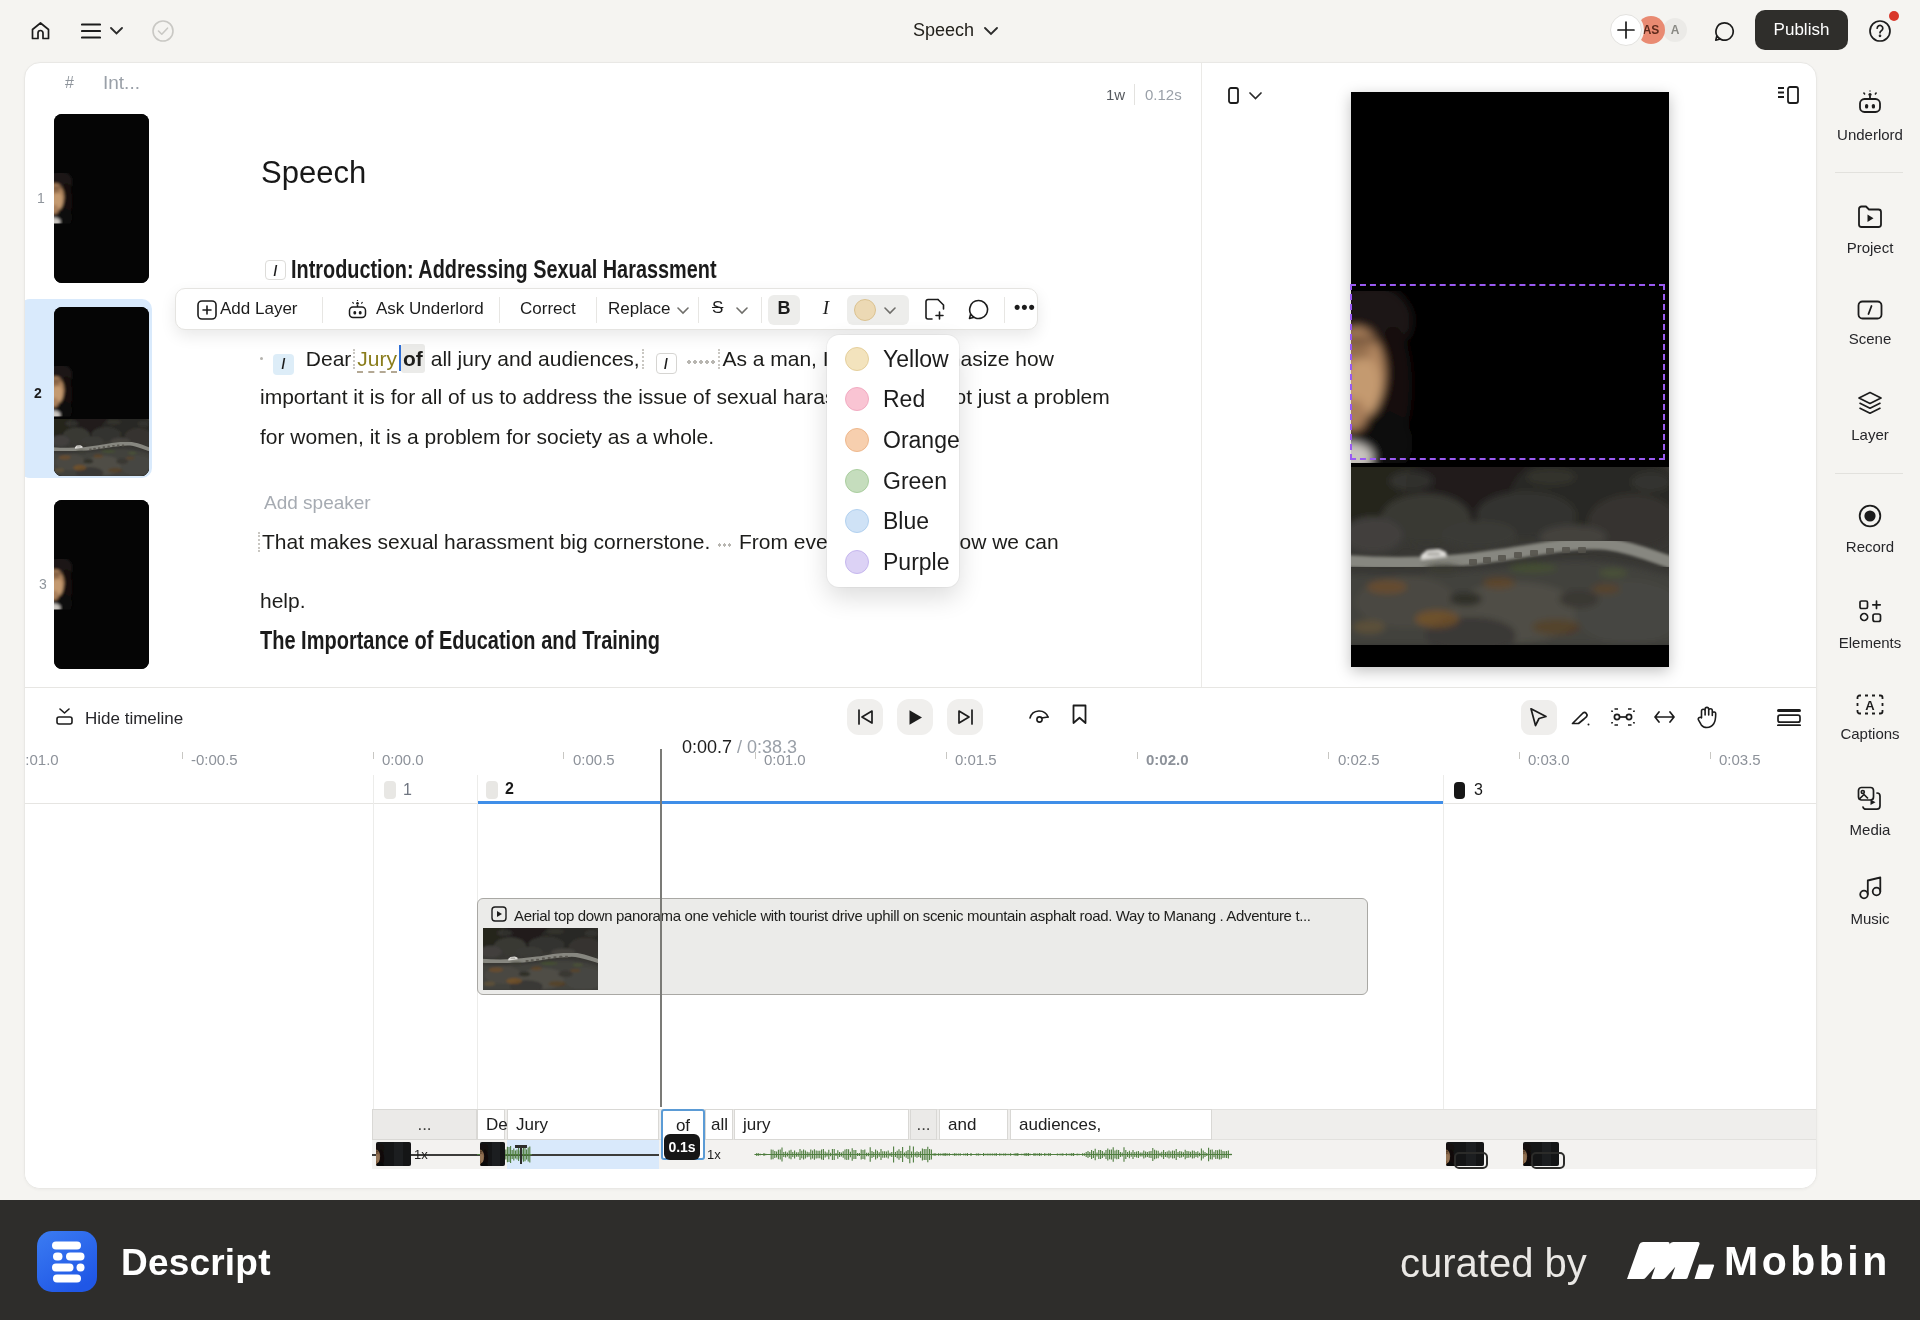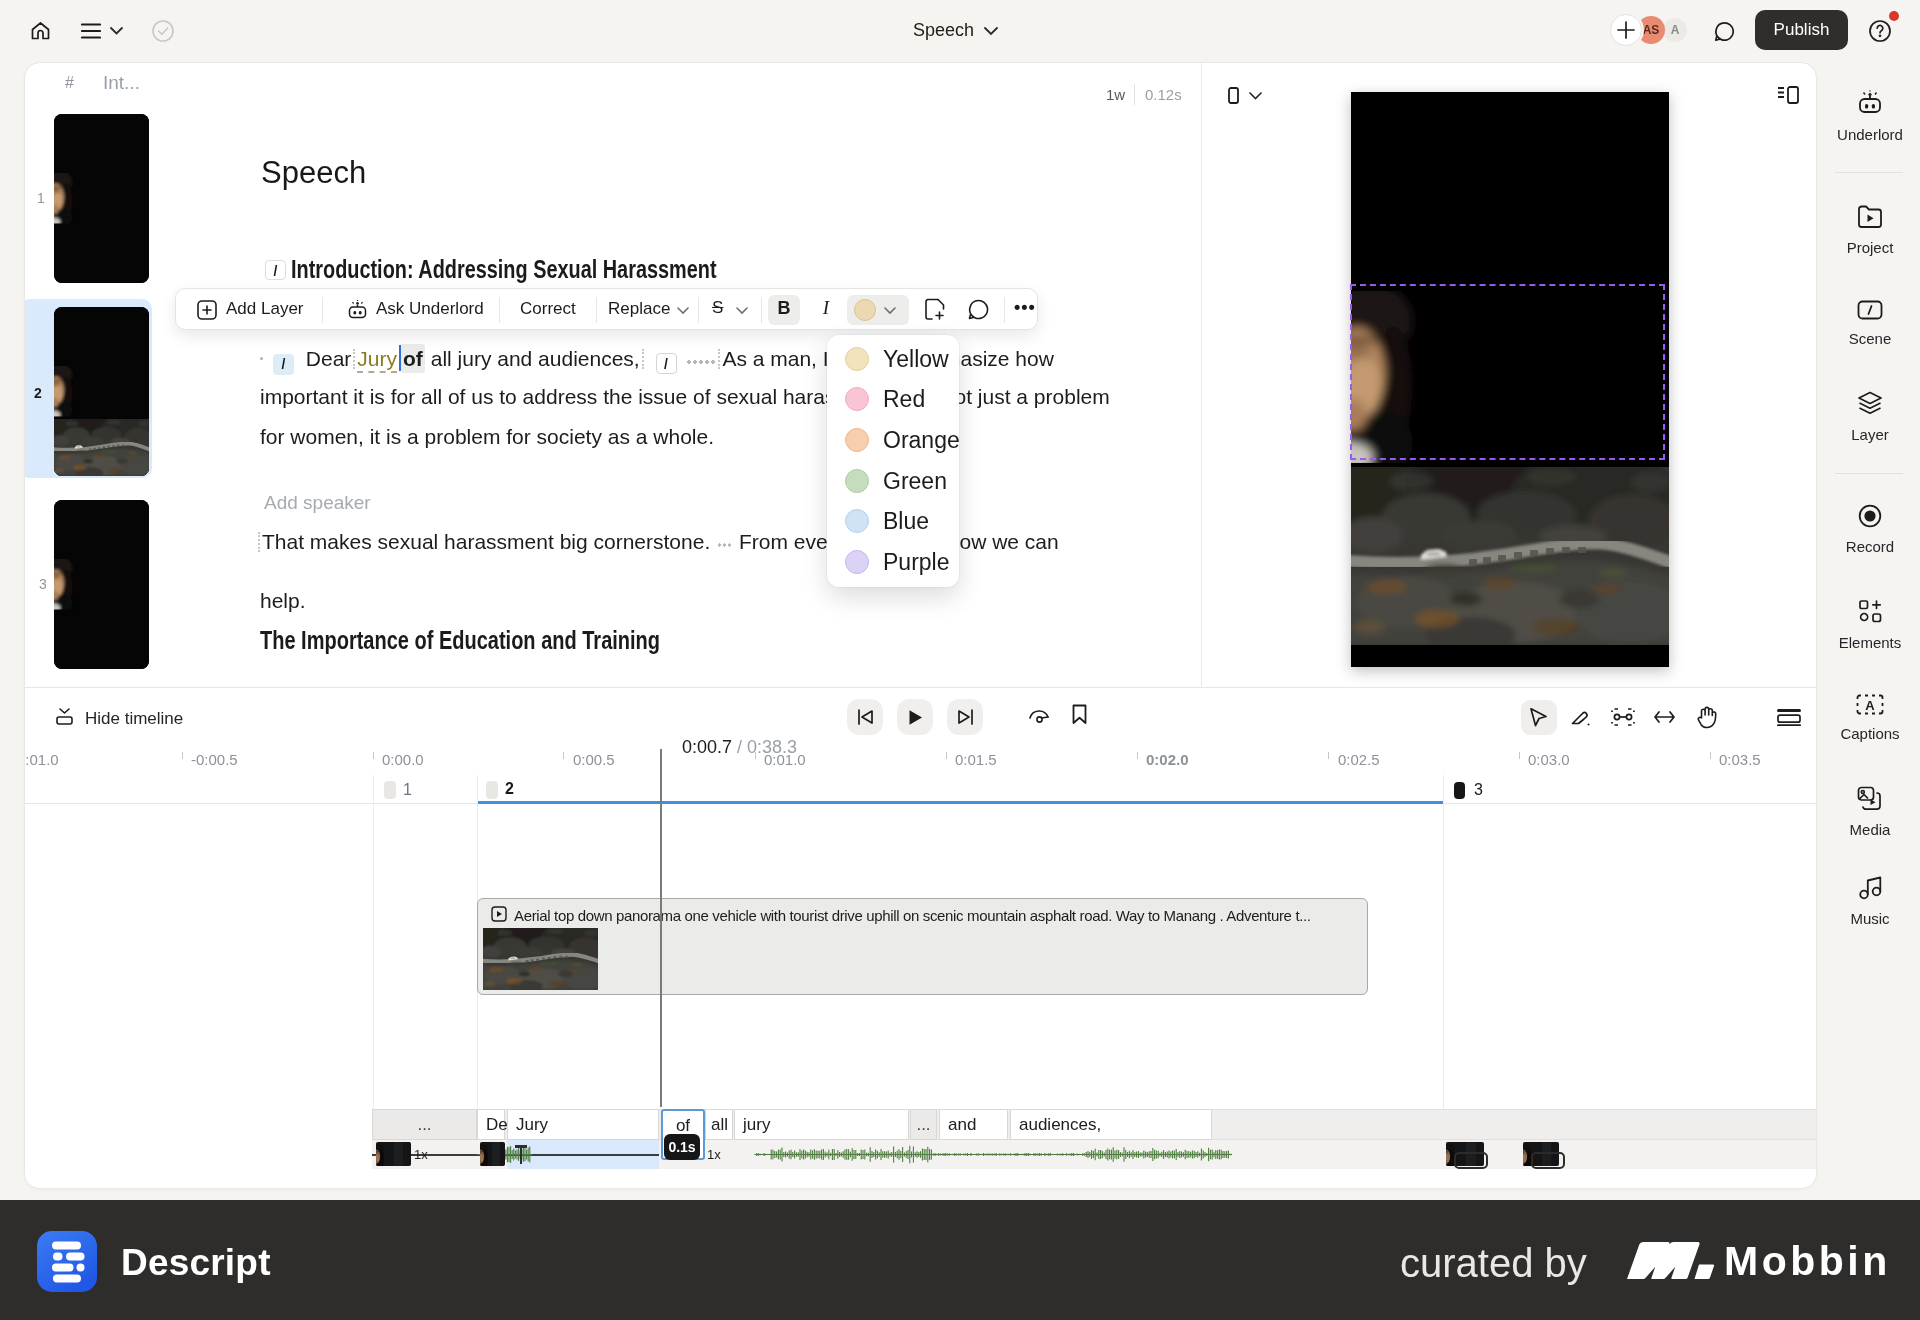--- a/index.html
+++ b/index.html
@@ -122,21 +122,21 @@
   <div id="p2l1" class="bodyline" style="left:231px;top:467px;"><span class="pin"></span>That makes sexual harassment big cornerstone. <span class="gapdots3"></span> From everyone must know we can</div>
   <div class="bodyline" style="left:235px;top:507px;margin-top:19px;">help.</div>
 
   <div class="abs" style="left:235px;top:563px;font-size:25px;font-weight:700;color:#1b1b1b;transform:scaleX(0.80);transform-origin:left;white-space:nowrap;">The Importance of Education and Training</div>
 
   <div id="toolbar">
     <svg class="abs" style="left:21px;top:11px" width="20" height="20" viewBox="0 0 20 20" fill="none" stroke="#1c1c1c" stroke-width="1.6">
         <rect x="1" y="1" width="18" height="18" rx="4"></rect>
         <path d="M10 6 V14 M6 10 H14" stroke-linecap="round"></path>
       </svg>
-    <div class="tbtxt" style="left:50px;">Add Layer</div>
+    <div class="tbtxt" style="left:44px;">Add Layer</div>
     <div class="tbdiv" style="left:146px;"></div>
     <svg class="abs" style="left:170px;top:10px" width="23" height="22" viewBox="0 0 23 22" fill="none" stroke="#1c1c1c" stroke-width="1.5">
         <rect x="3.5" y="8" width="16" height="10.5" rx="3.5"></rect>
         <rect x="7.5" y="12" width="2.6" height="3.6" rx="1.3" fill="#1c1c1c" stroke="none"></rect>
         <rect x="12.9" y="12" width="2.6" height="3.6" rx="1.3" fill="#1c1c1c" stroke="none"></rect>
         <path d="M11.5 8 V5.5"></path>
         <circle cx="11.5" cy="4.2" r="1.3" fill="#1c1c1c" stroke="none"></circle>
         <path d="M6.5 3 L7.6 4.6 M16.5 3 L15.4 4.6 M11.5 1 V2" stroke-width="1.2"></path>
       </svg>
     <div class="tbtxt" style="left:200px;">Ask Underlord</div>

